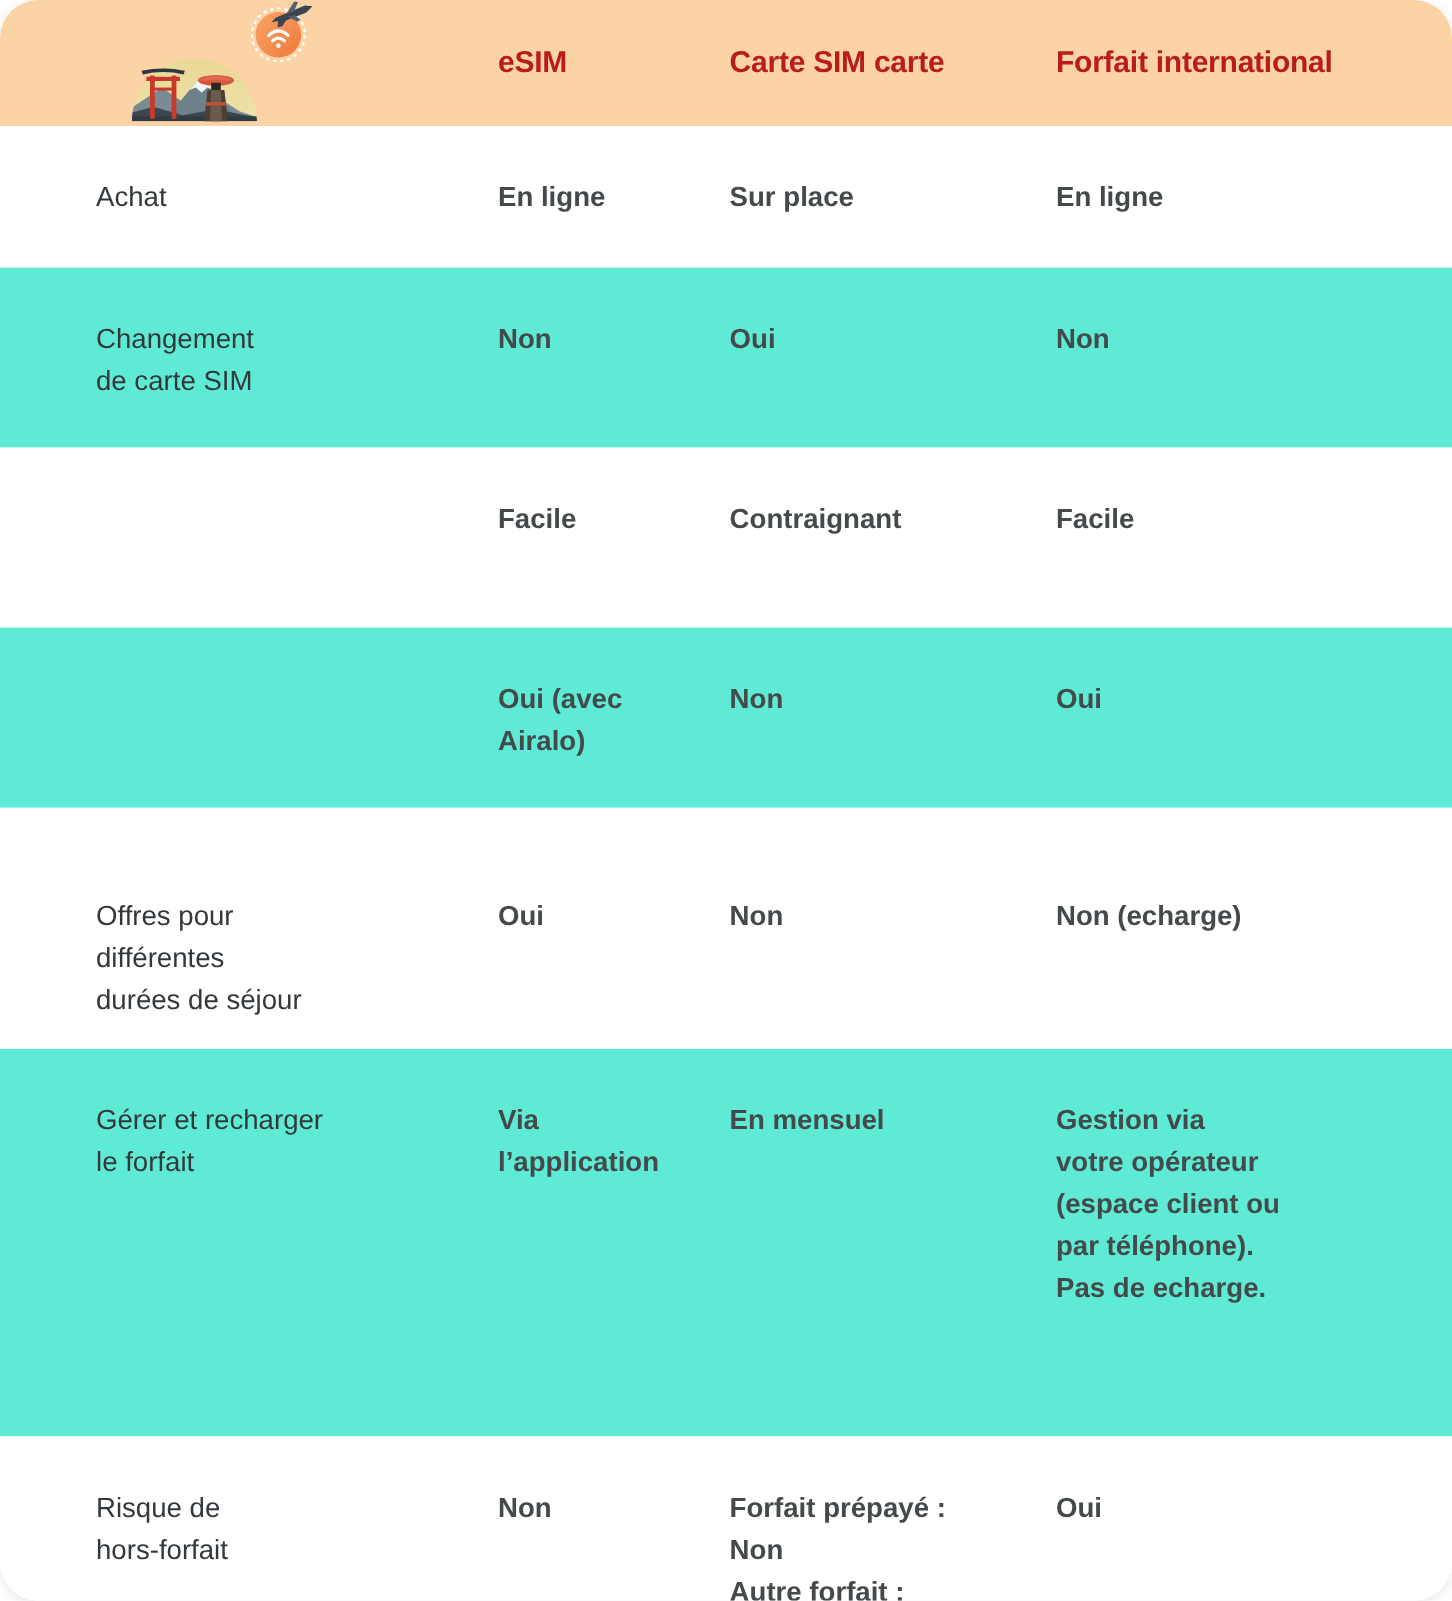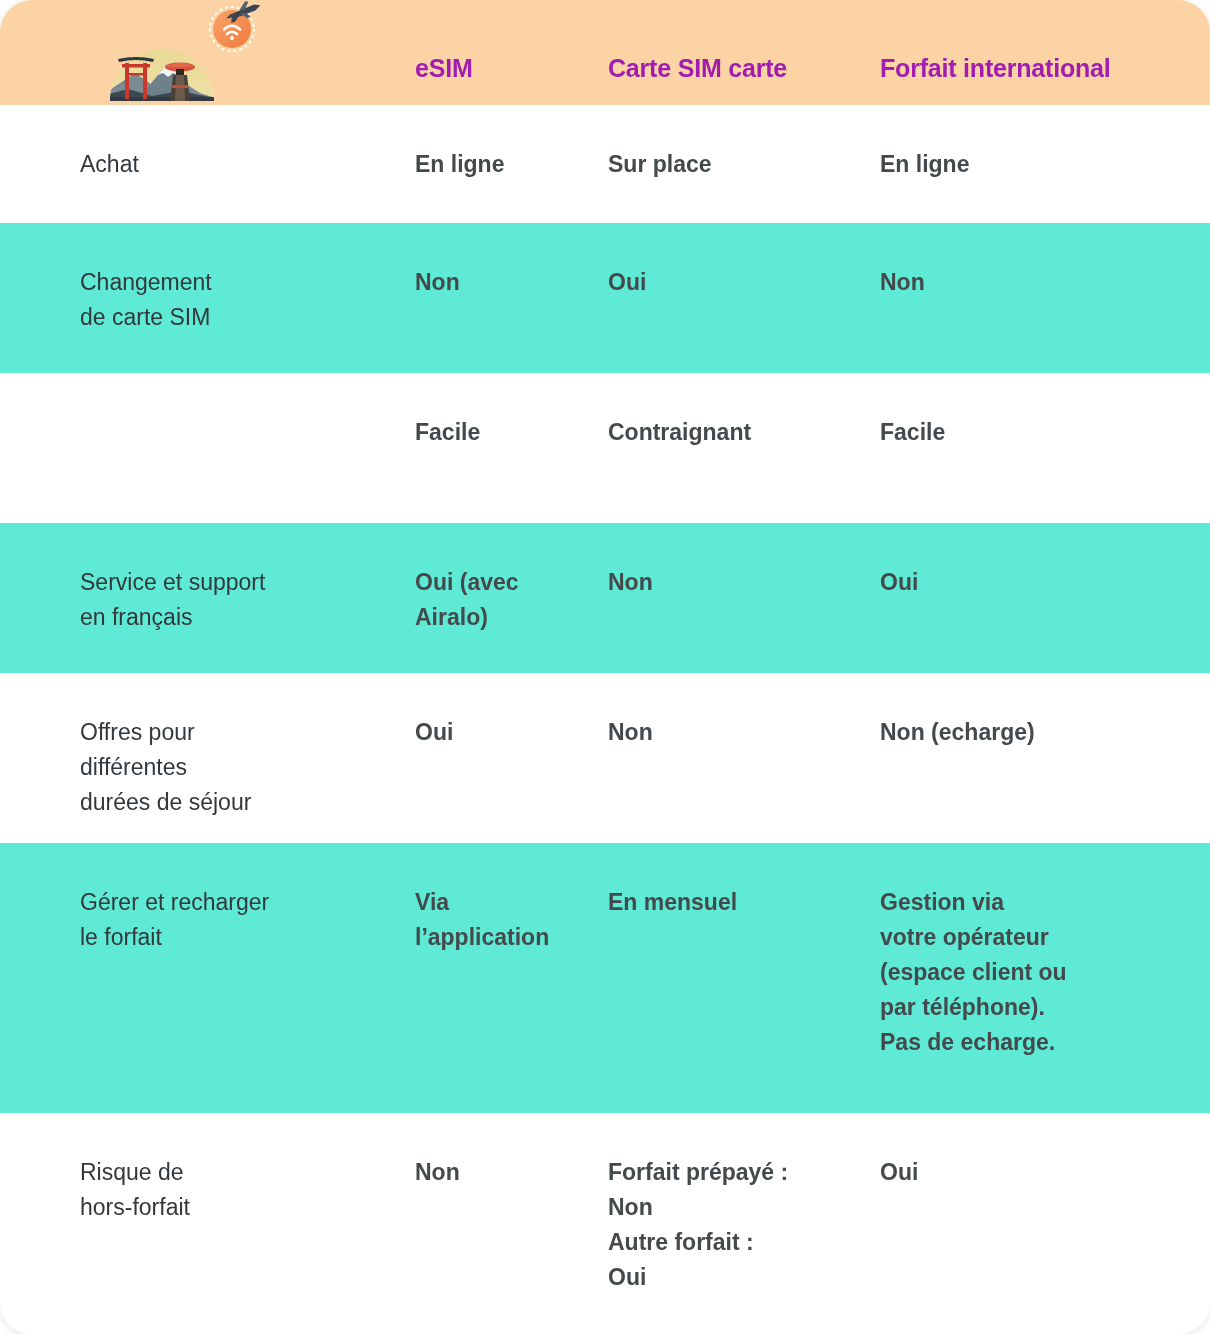--- a/index.html
+++ b/index.html
@@ -35,25 +35,25 @@
     position: absolute;
     left: 80px;
     bottom: -8px;
     width: 190px;
     height: 112px;
   }
   .header-illustration svg { display: block; width: 190px; height: 112px; }
 
   .header-cell {
     position: absolute;
-    top: 16px;
+    top: 0;
     height: 105px;
     display: flex;
     align-items: center;
-    color: #a21caf;
+    color: #b91c1c;
     font-size: 25px;
     font-weight: 700;
     letter-spacing: -0.2px;
     white-space: nowrap;
   }
   .hc-1 { left: 415px; }
   .hc-2 { left: 608px; }
   .hc-3 { left: 880px; }
 
   
@@ -90,22 +90,22 @@
   .cell-c2 { left: 608px; width: 255px; }
   .cell-c3 { left: 880px; width: 230px; }
 
   .cell-c1, .cell-c2, .cell-c3 { font-weight: 700; color: #44494C; }
 
   
   .r0 { height: 118px; }
   .r1 { height: 150px; }
   .r2 { height: 150px; }
   .r3 { height: 150px; }
-  .r4 { height: 170px; }
-  .r5 { height: 270px; }
+  .r4 { height: 170px; margin-top: 31px; }
+  .r5 { height: 323px; }
   .r6 { height: 221px; }
 </style>
 </head>
 <body>
 
 <div class="comparison-card">
 
   <div class="table-header">
 
     <div class="header-illustration">
@@ -205,21 +205,20 @@
     <div class="table-row r2">
       <div class="row-inner">
         <div class="cell cell-c1">Facile</div>
         <div class="cell cell-c2">Contraignant</div>
         <div class="cell cell-c3">Facile</div>
       </div>
     </div>
 
     <div class="table-row alt r3">
       <div class="row-inner">
-        <div class="cell cell-label">Service et support<br>en français</div>
         <div class="cell cell-c1">Oui (avec<br>Airalo)</div>
         <div class="cell cell-c2">Non</div>
         <div class="cell cell-c3">Oui</div>
       </div>
     </div>
 
     <div class="table-row r4">
       <div class="row-inner">
         <div class="cell cell-label">Offres pour<br>différentes<br>durées de séjour</div>
         <div class="cell cell-c1">Oui</div>

